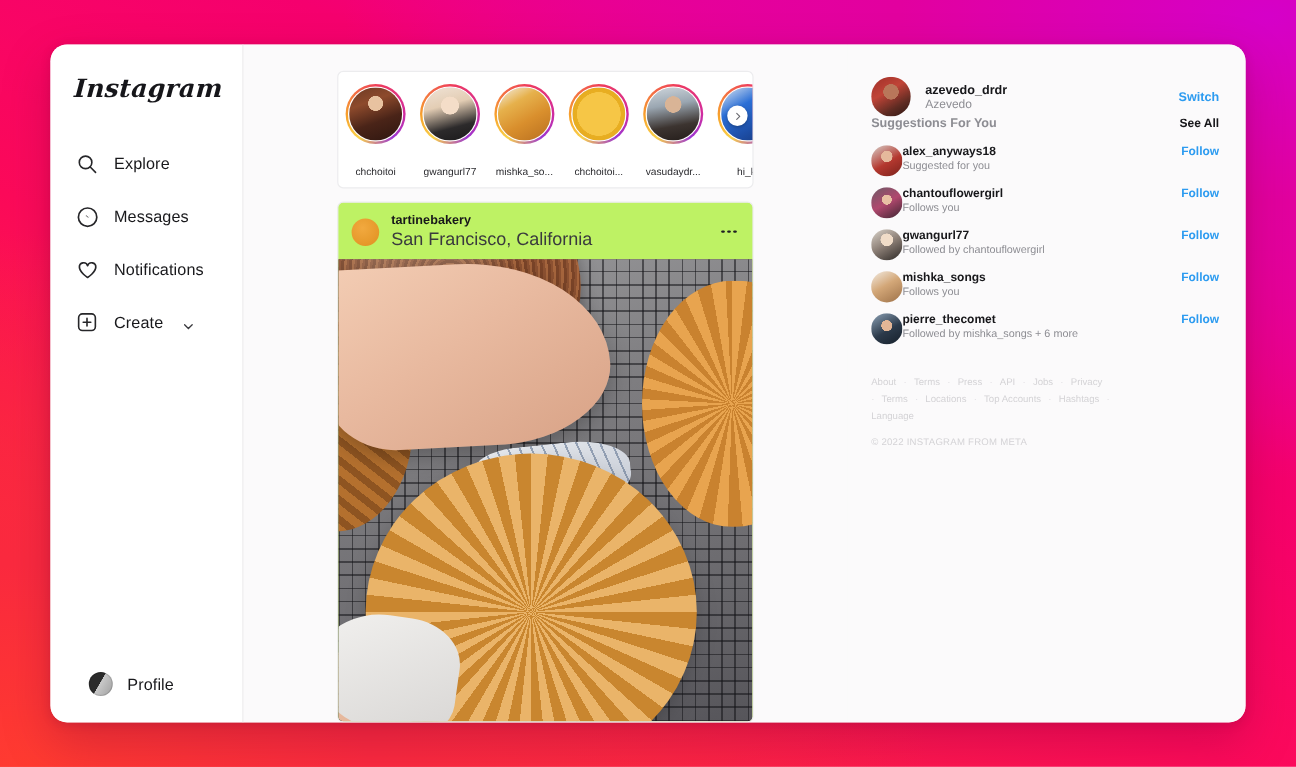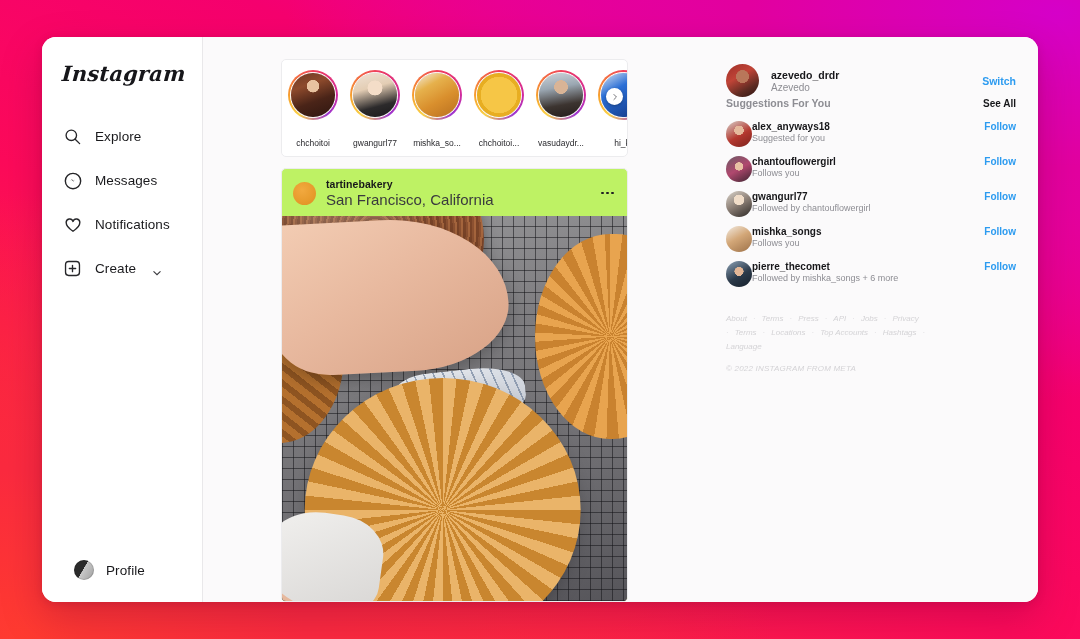--- a/index.html
+++ b/index.html
@@ -275,21 +275,21 @@
   .s1 { background:radial-gradient(circle at 50% 36%, #e5b99c 0 22%, rgba(229,185,156,0) 23%), linear-gradient(150deg,#d8d1cb,#b4382f 55%,#7a221c 100%); }
   .s2 { background:radial-gradient(circle at 50% 40%, #e9c0a4 0 20%, rgba(233,192,164,0) 21%), linear-gradient(150deg,#6d5a66,#b0486e 50%,#3b2430 100%); }
   .s3 { background:radial-gradient(circle at 50% 34%, #f0dcc8 0 24%, rgba(240,220,200,0) 25%), linear-gradient(150deg,#dcd5cc,#8d8077 48%,#2b2724 100%); }
   .s4 { background:linear-gradient(150deg,#f3ece3,#d3a778 46%,#9d7148 100%); }
   .s5 { background:radial-gradient(circle at 50% 40%, #e3b696 0 22%, rgba(227,182,150,0) 23%), linear-gradient(150deg,#8ea3b8,#2c3a4a 55%,#16202b 100%); }
   .sug-txt { flex:1 1 auto; display:flex; flex-direction:column; gap:1px; min-width:0; }
   .sug-user { font-size:10px; font-weight:700; color:#17171a; }
   .sug-sub { font-size:9px; color:#8d8d93; white-space:nowrap; overflow:hidden; text-overflow:ellipsis; }
   .follow { font-size:10px; font-weight:700; color:#2c9bf0; cursor:pointer; flex:0 0 auto; }
 
-  .footer { margin-top:27px;font-style:italic; }
+  .footer { margin-top:27px; }
   .footer-row { display:flex; flex-wrap:wrap; gap:5px 6px; max-width:200px; }
   .footer-link { font-size:8px; color:#d4d3d6; cursor:pointer; }
   .footer-sep { font-size:8px; color:#e2e1e4; }
   .copyright { margin-top:13px; font-size:8px; color:#d4d3d6; letter-spacing:.2px; }
 </style>
 </head>
 <body>
 
 <div class="window">
 

